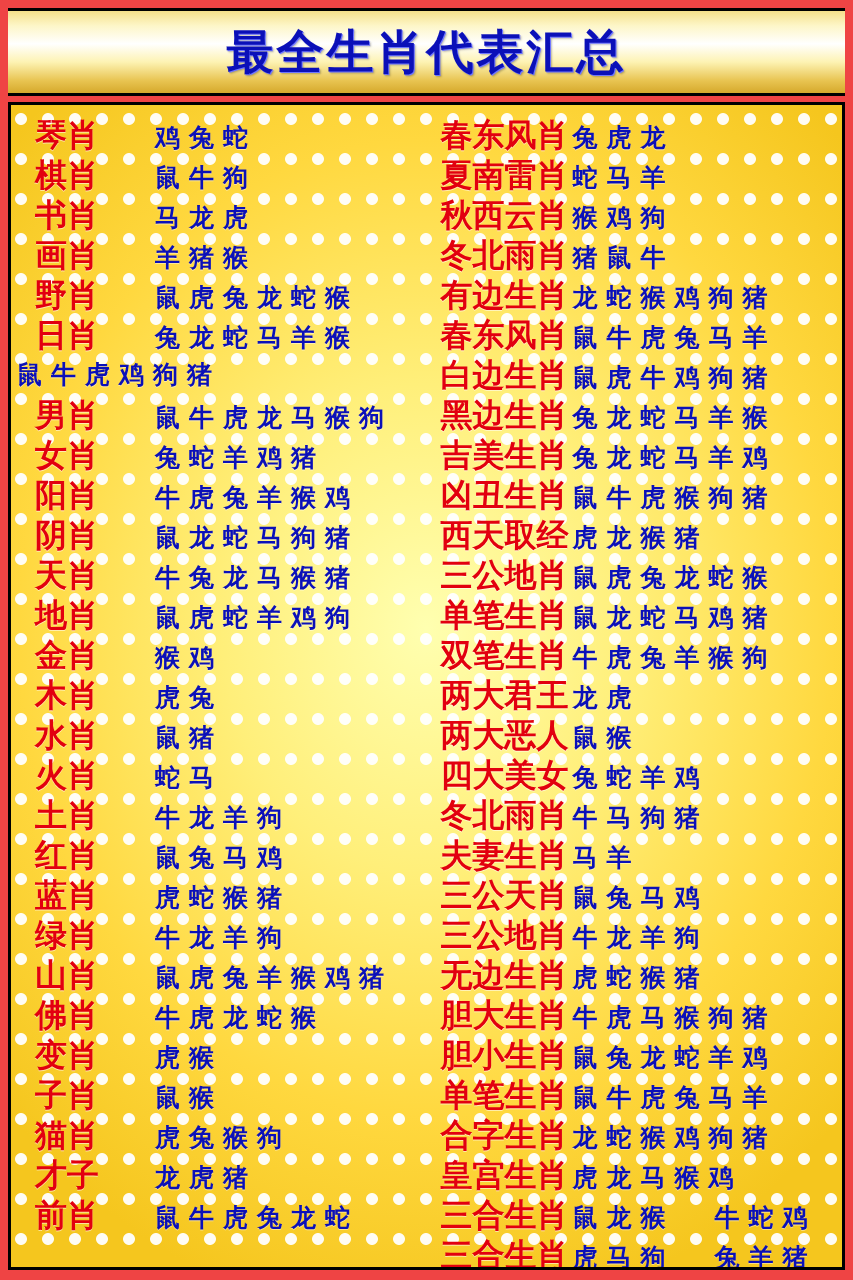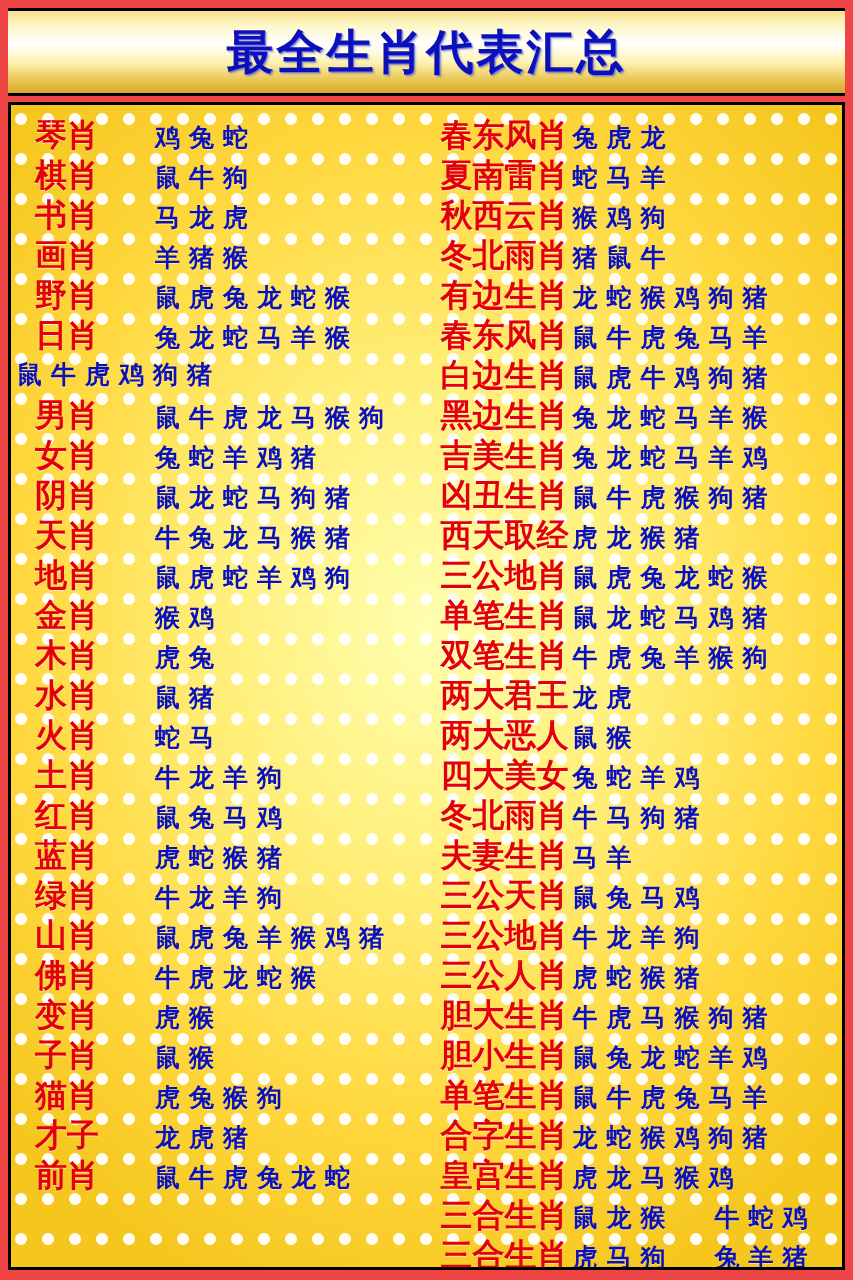--- a/index.html
+++ b/index.html
@@ -151,20 +151,24 @@
           </div>
           <div class="row">
             <div class="label">男肖</div>
             <div class="vals"><span>鼠</span><span>牛</span><span>虎</span><span>龙</span><span>马</span><span>猴</span><span>狗</span></div>
           </div>
           <div class="row">
             <div class="label">女肖</div>
             <div class="vals"><span>兔</span><span>蛇</span><span>羊</span><span>鸡</span><span>猪</span></div>
           </div>
           <div class="row">
+            <div class="label">阳肖</div>
+            <div class="vals"><span>牛</span><span>虎</span><span>兔</span><span>羊</span><span>猴</span><span>鸡</span></div>
+          </div>
+          <div class="row">
             <div class="label">阴肖</div>
             <div class="vals"><span>鼠</span><span>龙</span><span>蛇</span><span>马</span><span>狗</span><span>猪</span></div>
           </div>
           <div class="row">
             <div class="label">天肖</div>
             <div class="vals"><span>牛</span><span>兔</span><span>龙</span><span>马</span><span>猴</span><span>猪</span></div>
           </div>
           <div class="row">
             <div class="label">地肖</div>
             <div class="vals"><span>鼠</span><span>虎</span><span>蛇</span><span>羊</span><span>鸡</span><span>狗</span></div>
@@ -309,21 +313,21 @@
           </div>
           <div class="row">
             <div class="label">三公天肖</div>
             <div class="vals"><span>鼠</span><span>兔</span><span>马</span><span>鸡</span></div>
           </div>
           <div class="row">
             <div class="label">三公地肖</div>
             <div class="vals"><span>牛</span><span>龙</span><span>羊</span><span>狗</span></div>
           </div>
           <div class="row">
-            <div class="label">三公人肖</div>
+            <div class="label">无边生肖</div>
             <div class="vals"><span>虎</span><span>蛇</span><span>猴</span><span>猪</span></div>
           </div>
           <div class="row">
             <div class="label">胆大生肖</div>
             <div class="vals"><span>牛</span><span>虎</span><span>马</span><span>猴</span><span>狗</span><span>猪</span></div>
           </div>
           <div class="row">
             <div class="label">胆小生肖</div>
             <div class="vals"><span>鼠</span><span>兔</span><span>龙</span><span>蛇</span><span>羊</span><span>鸡</span></div>
           </div>

